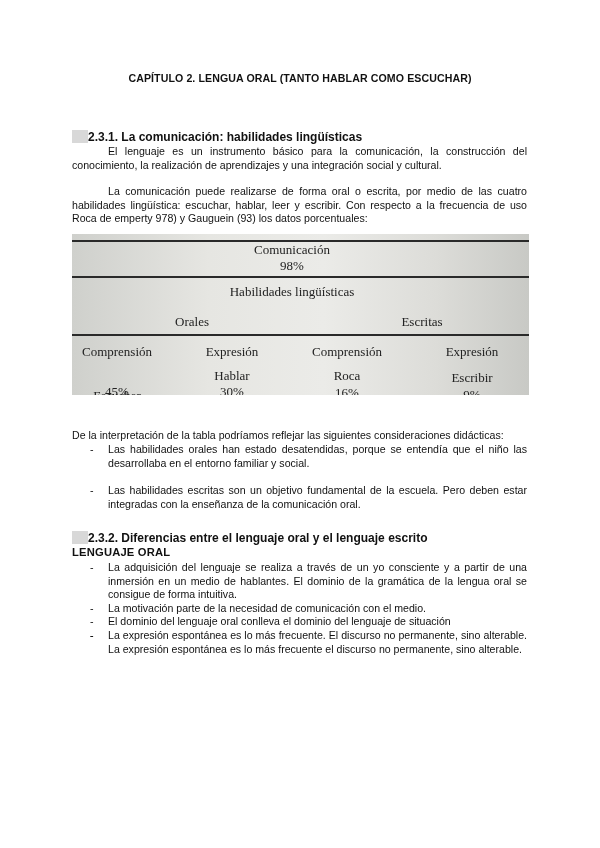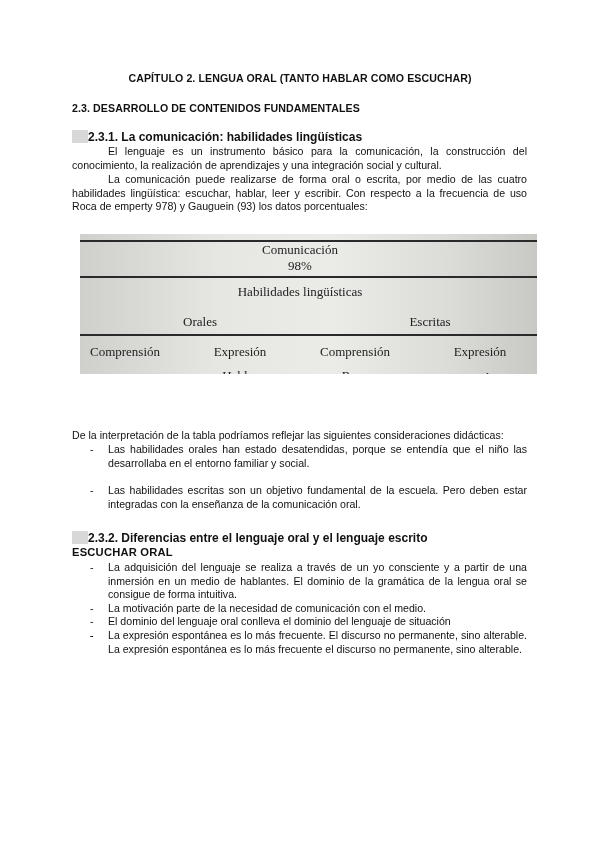--- a/index.html
+++ b/index.html
@@ -22,47 +22,46 @@
     .subsection .hl {
       display: inline-block; width: 16px; height: 13px; background: #d8d8d8;
       vertical-align: -2px; margin-right: 0px;
     }
     .para {
       position: absolute; left: 72px; width: 455px; font-size: 10.6px; line-height: 13.6px;
       text-align: justify;
     }
     .indent { text-indent: 36px; }
     .scan {
-      position: absolute; left: 80px; top: 234px; width: 457px; height: 140px;
+      position: absolute; left: 72px; top: 234px; width: 457px; height: 161px;
       background: linear-gradient(90deg, #cfd0cc 0%, #e6e6e2 30%, #ebebe8 55%, #dcdcd8 80%, #c8c9c5 100%);
       font-family: "Liberation Serif", serif; color: #222; overflow: hidden;
     }
     .scan .rule { position: absolute; left: 0; width: 457px; height: 1.5px; background: #2a2a2a; }
     .scan .txt { position: absolute; font-size: 13px; text-align: center; }
     .list { position: absolute; left: 90px; width: 437px; font-size: 10.6px; line-height: 13.6px; }
     .list .item { position: relative; padding-left: 18px; text-align: justify; }
     .list .item .dash { position: absolute; left: 0; top: 0; }
     .heading-oral {
       position: absolute; left: 72px; top: 546px; font-weight: bold; font-size: 11.2px; letter-spacing: 0.2px;
     }
   </style>
 </head>
 <body>
 
 <div class="page">
 
   <div class="chapter-title">CAPÍTULO 2. LENGUA ORAL (TANTO HABLAR COMO ESCUCHAR)</div>
-  <div class="section-title">2.3. DESARROLLO DE  CONTENIDOS FUNDAMENTALES</div>
 
   <div class="subsection" style="top:130px;">
     <span class="hl"></span><span>2.3.1. La comunicación: habilidades lingüísticas</span>
   </div>
 
   <div class="para indent" style="top:145px;">El lenguaje es un instrumento básico para la comunicación, la construcción del conocimiento, la realización de aprendizajes y una integración social y cultural.</div>
-  <div class="para indent" style="top:173px;">La comunicación puede realizarse de forma oral o escrita, por medio de las cuatro habilidades lingüística: escuchar, hablar, leer y escribir. Con respecto a la frecuencia de uso Roca de emperty 978) y Gauguein (93) los datos porcentuales:</div>
+  <div class="para indent" style="top:185px;">La comunicación puede realizarse de forma oral o escrita, por medio de las cuatro habilidades lingüística: escuchar, hablar, leer y escribir. Con respecto a la frecuencia de uso Roca de emperty 978) y Gauguein (93) los datos porcentuales:</div>
 
   <div class="scan">
     <div class="rule" style="top:6px;"></div>
     <div class="txt" style="left:0; width:440px; top:8px;">Comunicación</div>
     <div class="txt" style="left:0; width:440px; top:24px;">98%</div>
     <div class="rule" style="top:42px;"></div>
     <div class="txt" style="left:0; width:440px; top:50px;">Habilidades lingüísticas</div>
     <div class="txt" style="left:60px; width:120px; top:80px;">Orales</div>
     <div class="txt" style="left:270px; width:160px; top:80px;">Escritas</div>
     <div class="rule" style="top:100px;"></div>
@@ -93,21 +92,21 @@
     </div>
     <div class="item" style="margin-top:14px;">
       <span class="dash">-</span>
       <span>Las habilidades escritas son un objetivo fundamental de la escuela. Pero deben estar integradas con la enseñanza de la comunicación oral.</span>
     </div>
   </div>
 
   <div class="subsection" style="top:531px;">
     <span class="hl"></span><span>2.3.2. Diferencias entre el lenguaje oral y el lenguaje escrito</span>
   </div>
-  <div class="heading-oral">ESCUCHAR ORAL</div>
+  <div class="heading-oral">LENGUAJE ORAL</div>
 
   <div class="list" style="top:561px;">
     <div class="item">
       <span class="dash">-</span>
       <span>La adquisición del lenguaje se realiza a través de un yo consciente y a partir de una inmersión en un medio de hablantes. El dominio de la gramática de la lengua oral se consigue de  forma intuitiva.</span>
     </div>
     <div class="item">
       <span class="dash">-</span>
       <span>La motivación parte de la necesidad de comunicación con el medio.</span>
     </div>

